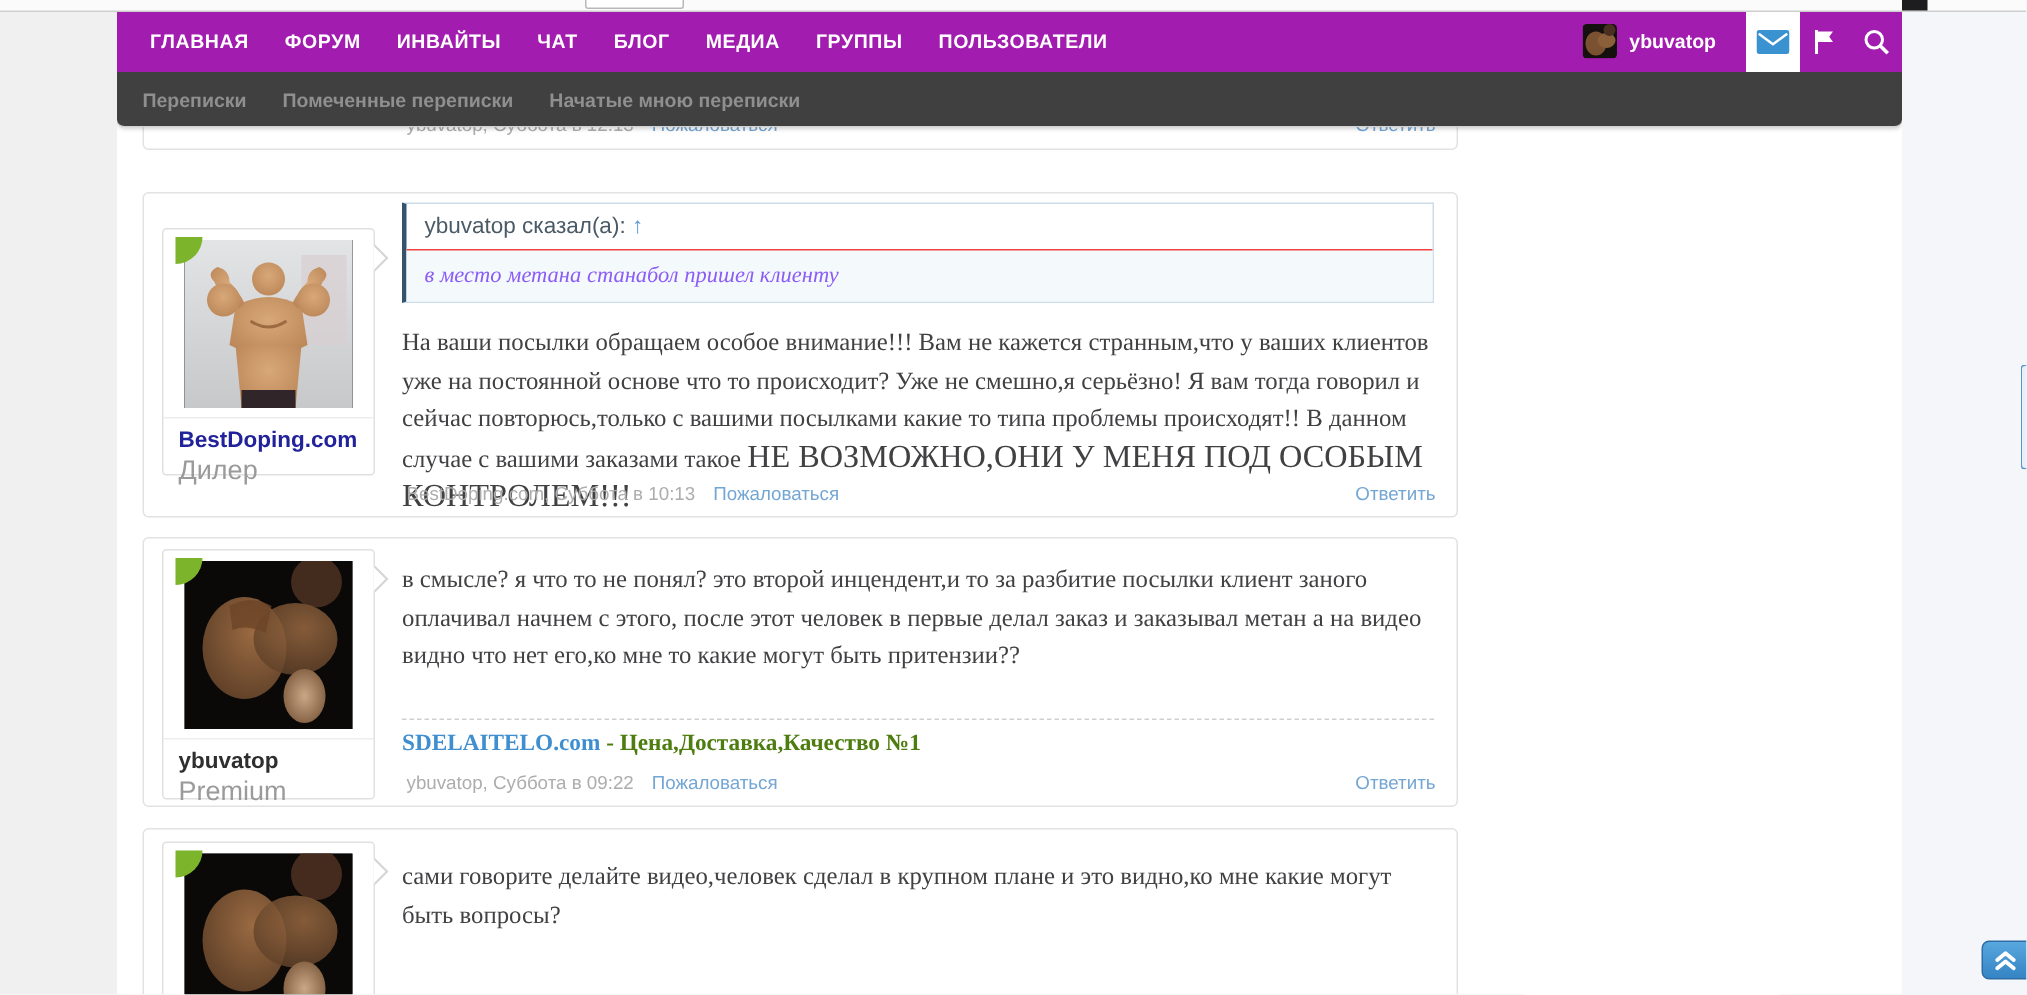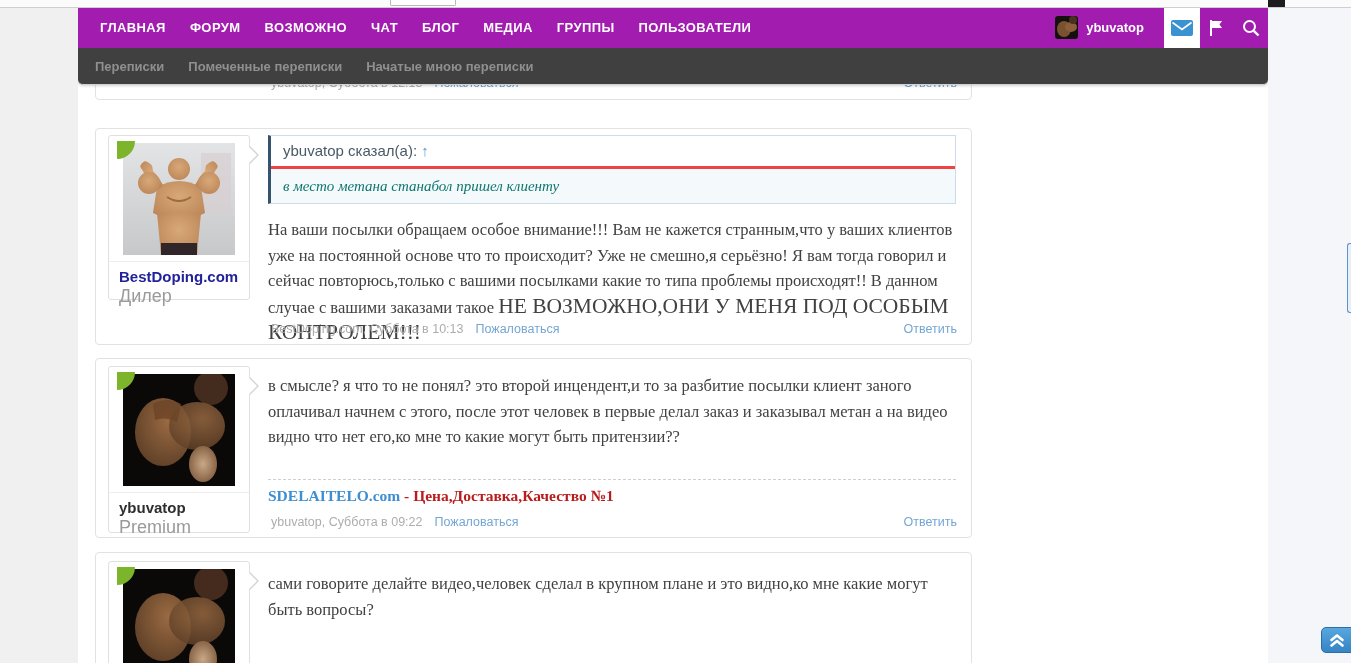--- a/index.html
+++ b/index.html
@@ -24,48 +24,48 @@
   
   .subnav{position:absolute;left:0;top:41px;width:100%;height:37px;background:#404040;border-bottom:1px solid #d2d2d2;border-radius:0 0 5px 5px;box-shadow:0 1px 3px rgba(0,0,0,.18);display:flex;align-items:center;padding-left:17px;box-sizing:border-box;z-index:6;}
   .subnav-item{font-size:13px;font-weight:bold;color:#8f8f8f;margin-right:24px;cursor:pointer;white-space:nowrap;}
   
   .card{position:absolute;left:17px;width:877px;background:#fff;border:1px solid #e2e2e2;border-radius:4px;box-sizing:border-box;}
   #card1{top:40px;height:53px;z-index:1;}
   #card2{top:121px;height:217px;}
   #card3{top:351px;height:180px;}
   #card4{top:545px;height:190px;border-radius:4px 4px 0 0;}
   .avatar-block{position:absolute;left:12px;width:142px;background:#fff;border:1px solid #e0e0e0;border-radius:3px;box-sizing:border-box;}
-  #card2 .avatar-block{top:6px;height:165px;}
+  #card2 .avatar-block{top:23px;height:165px;}
   #card3 .avatar-block{top:7px;height:167px;}
   #card4 .avatar-block{top:8px;height:200px;}
   .avatar-img{display:block;margin:7px auto 0;width:112px;height:112px;background:#000;}
   .online-badge{position:absolute;left:8px;top:5px;width:18px;height:18px;background:#7cb52c;border-radius:0 0 100% 0;z-index:2;}
   .avatar-arrow{position:absolute;right:-10px;top:10px;width:0;height:0;border:9px solid transparent;border-left-color:#d5d5d5;border-right-width:0;}
   .avatar-arrow-inner{position:absolute;left:-10px;top:-8px;width:0;height:0;border:8px solid transparent;border-left-color:#fff;border-right-width:0;}
   .author{font-size:15px;font-weight:bold;padding:6px 10px 0;border-top:1px solid #ededed;margin-top:6px;cursor:pointer;}
   #card2 .author{color:#22229a;}
   #card3 .author{color:#2e2e2e;}
   .role{font-size:18px;color:#9a9a9a;padding:1px 10px 6px;}
   .msg-content{position:absolute;left:172px;right:15px;}
   #card2 .msg-content{top:6px;}
   #card3 .msg-content{top:14px;}
   #card4 .msg-content{top:18px;}
   
   .quote{border:1px solid #ccdde9;border-left:3px solid #36536e;background:#fff;}
   .quote-header{padding:7px 12px;font-size:15px;color:#4a5a66;line-height:16px;}
   .quote-arrow{color:#5d9bd3;cursor:pointer;}
-  .quote-body{padding:7px 12px;background:#f4f9fc;border-top:3px solid #ef4444;font-family:"Liberation Serif",serif;font-style:italic;font-size:15px;color:#0f766e;line-height:20px;}
+  .quote-body{padding:7px 12px;background:#f4f9fc;border-top:1px solid #ef4444;font-family:"Liberation Serif",serif;font-style:italic;font-size:15px;color:#8b5cf6;line-height:20px;}
   
   .msg-body{font-family:"Liberation Serif",serif;font-size:16.5px;line-height:25.5px;color:#414144;}
   #card2 .msg-body{margin-top:13px;}
   .msg-big{font-size:21.5px;}
   
   .sig-row{margin-top:29px;border-top:1px dashed #cfcfcf;padding-top:6px;font-family:"Liberation Serif",serif;font-weight:bold;font-size:15.5px;line-height:20px;}
   .sig-link{color:#3e8ed0;cursor:pointer;}
-  .sig-text{color:#b91c1c;margin-top:40px;}
+  .sig-text{color:#4d7c0f;margin-top:40px;}
   
   .footer-row{position:absolute;left:0;right:0;bottom:0;height:30px;padding:0 14px 0 175px;display:flex;align-items:center;box-sizing:border-box;}
   #card1 .footer-row{height:28px;bottom:2px;}
   .meta{font-size:12.5px;color:#adadad;margin-right:12px;white-space:nowrap;}
   .link{font-size:12.5px;color:#74a6d4;cursor:pointer;white-space:nowrap;}
   .reply{margin-left:auto;}
   
   .scrolltop{position:absolute;left:1321px;top:627px;width:32px;height:26px;background:linear-gradient(#58a7de,#3584c4);border:1px solid #2e6ca5;border-radius:5px 0 0 5px;box-sizing:border-box;display:flex;align-items:center;justify-content:center;z-index:8;cursor:pointer;}
   .edge-widget{position:absolute;left:1347px;top:243px;width:6px;height:68px;background:#e7eff8;border:1px solid #5f93c8;border-right:none;border-radius:3px 0 0 3px;z-index:8;}
 </style>
@@ -198,21 +198,21 @@
       </div>
       <div class="msg-content">
         <div class="msg-body">сами говорите делайте видео,человек сделал в крупном плане и это видно,ко мне какие могут быть вопросы?</div>
       </div>
     </div>
 
     <div class="navbar">
       <div class="nav-items">
         <span class="nav-item">ГЛАВНАЯ</span>
         <span class="nav-item">ФОРУМ</span>
-        <span class="nav-item">ВОЗМОЖНО</span>
+        <span class="nav-item">ИНВАЙТЫ</span>
         <span class="nav-item">ЧАТ</span>
         <span class="nav-item">БЛОГ</span>
         <span class="nav-item">МЕДИА</span>
         <span class="nav-item">ГРУППЫ</span>
         <span class="nav-item">ПОЛЬЗОВАТЕЛИ</span>
       </div>
       <div class="nav-right">
         <span class="nav-avatar">
           <svg width="23" height="23" viewBox="0 0 23 23">
             <rect width="23" height="23" fill="#14100d"></rect>

